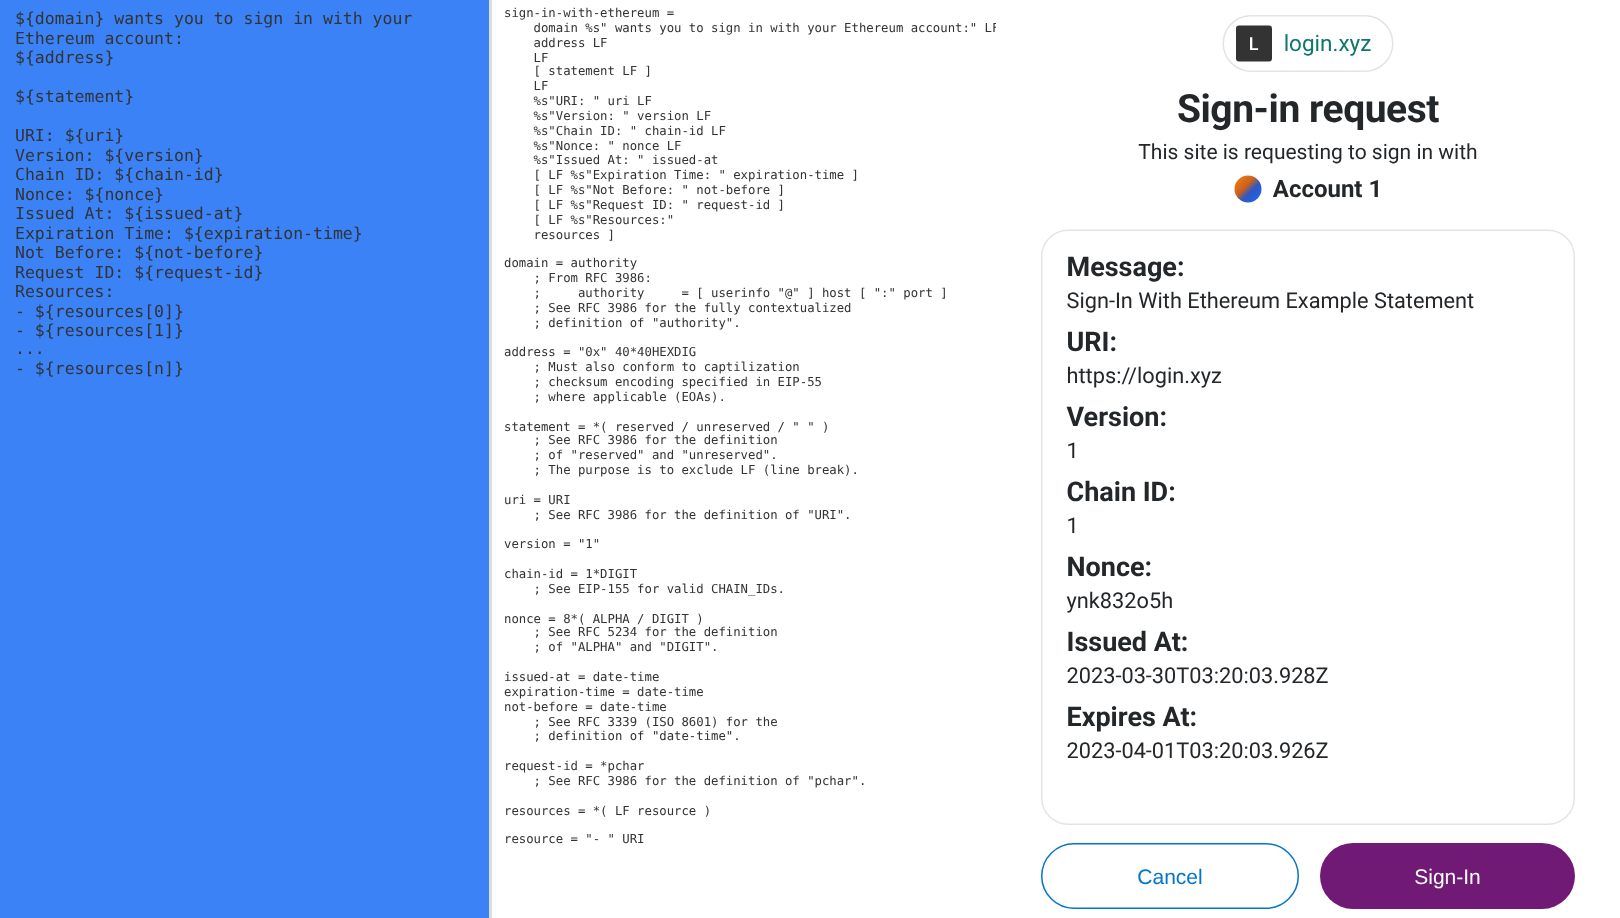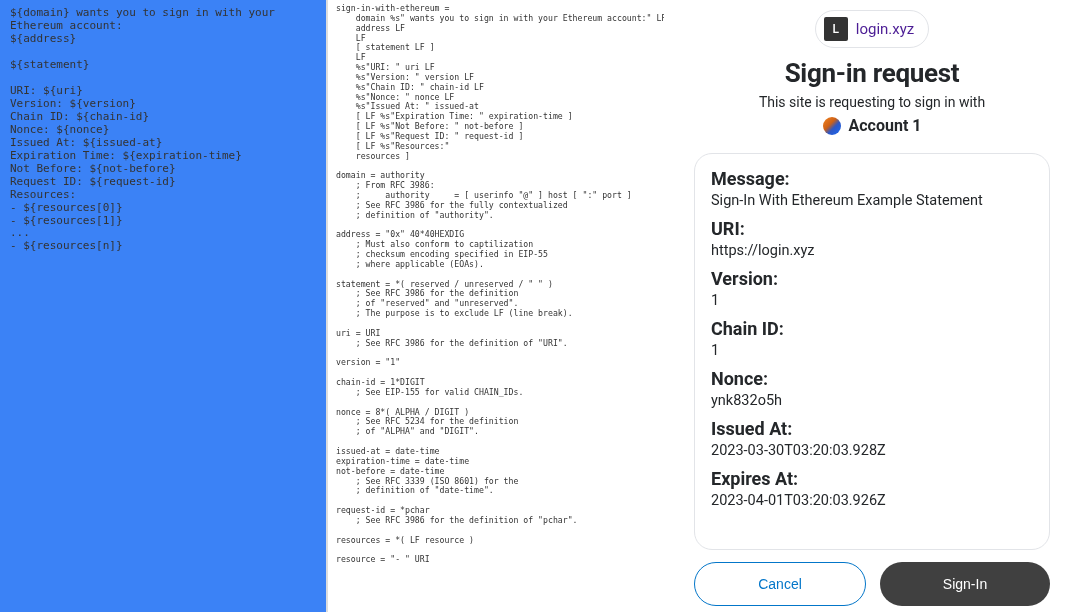--- a/index.html
+++ b/index.html
@@ -64,21 +64,21 @@
       justify-content: center;
       border-radius: 2px;
     }
     .origin-pill .site-icon span {
       color: #fff;
       font-size: 12px;
       font-weight: 500;
     }
     .origin-pill .origin-text {
       font-size: 15px;
-      color: #4c1d95;
+      color: #0f766e;
     }
     .title {
       font-size: 26px;
       font-weight: 700;
       color: #24272a;
       margin-bottom: 6px;
       letter-spacing: -0.3px;
     }
     .subtitle {
       font-size: 14px;
@@ -137,21 +137,21 @@
       cursor: pointer;
       text-align: center;
       border: none;
     }
     .btn-cancel {
       background: #fff;
       border: 1px solid #0376c9;
       color: #0376c9;
     }
     .btn-primary {
-      background: #404040;
+      background: #701a75;
       color: #fff;
     }
   </style>
 </head>
 <body>
 
 <div class="left-panel">
   <pre>${domain} wants you to sign in with your Ethereum account:
 ${address}
 

